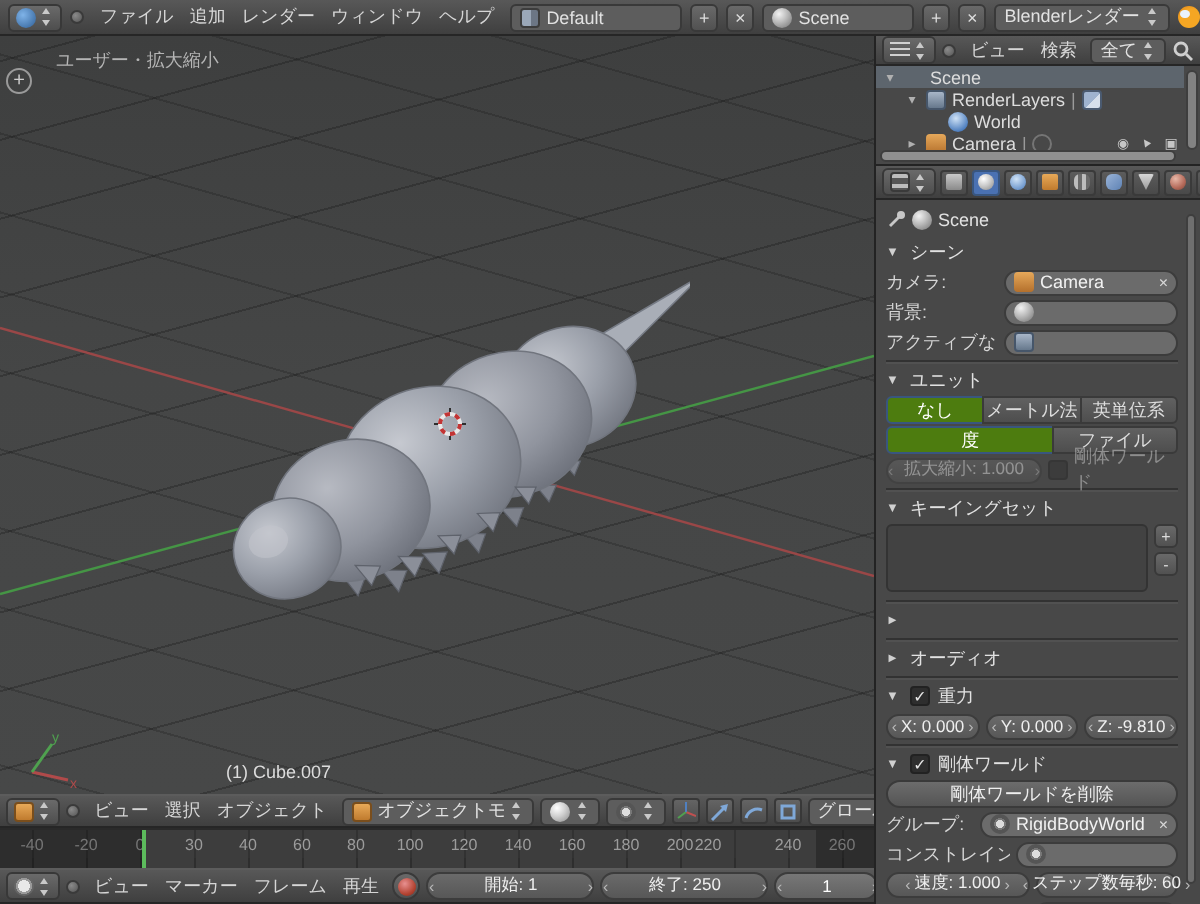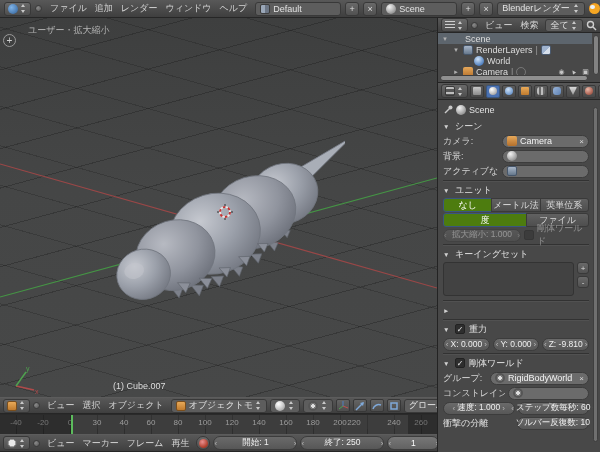--- a/index.html
+++ b/index.html
@@ -496,20 +496,26 @@
           </span>
         </div>
       </div>
 
       <div class="panel">
         <div class="phdr">
             <span class="tri">►</span>
           </div>
       </div>
 
+      <div class="panel">
+        <div class="phdr">
+            <span class="tri">►</span>
+            <span>オーディオ</span>
+          </div>
+      </div>
 
       <div class="panel">
         <div class="phdr">
             <span class="tri">▼</span>
             <span class="cb">✓</span>
             <span>重力</span>
           </div>
         <div class="prow">
           <span class="numpill">
               <span class="chev">‹</span>
@@ -528,20 +534,21 @@
             </span>
         </div>
       </div>
 
       <div class="panel">
         <div class="phdr">
             <span class="tri">▼</span>
             <span class="cb">✓</span>
             <span>剛体ワールド</span>
           </div>
+        <div class="bigbtn">剛体ワールドを削除</div>
         <div class="prow">
             <span class="plabel" style="width:44px">グループ:</span>
             <span class="field">
               <span class="mini ic-pivot"></span>
               <span style="overflow:hidden">RigidBodyWorld</span>
               <span class="x">×</span>
             </span>
           </div>
         <div class="prow">
             <span class="plabel" style="width:62px">コンストレイン</span>

